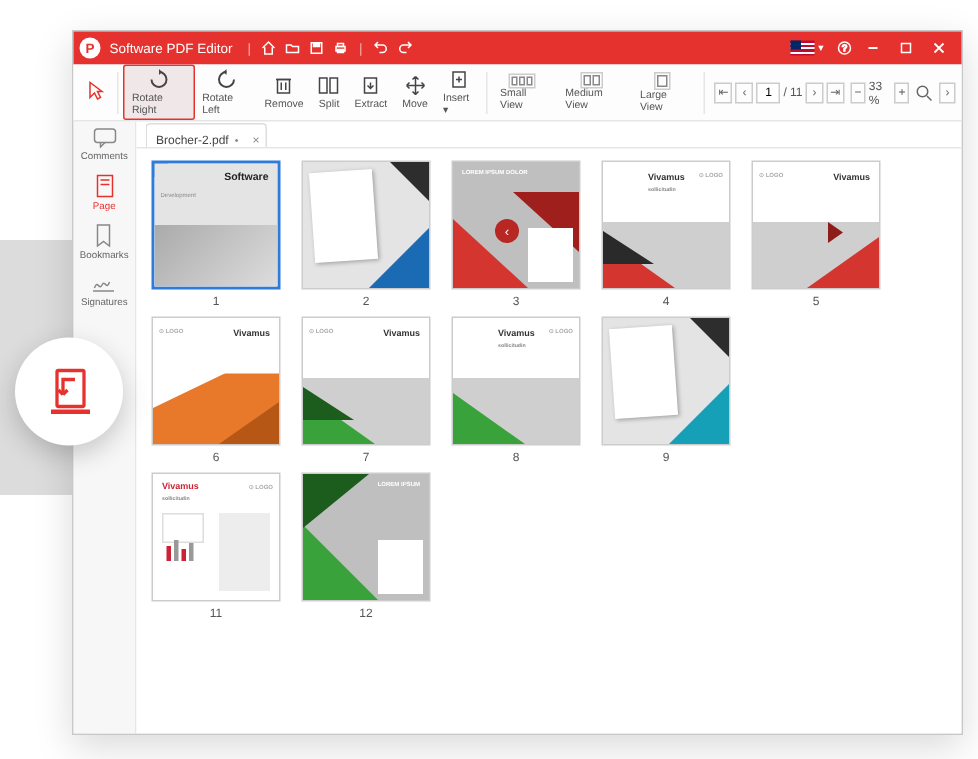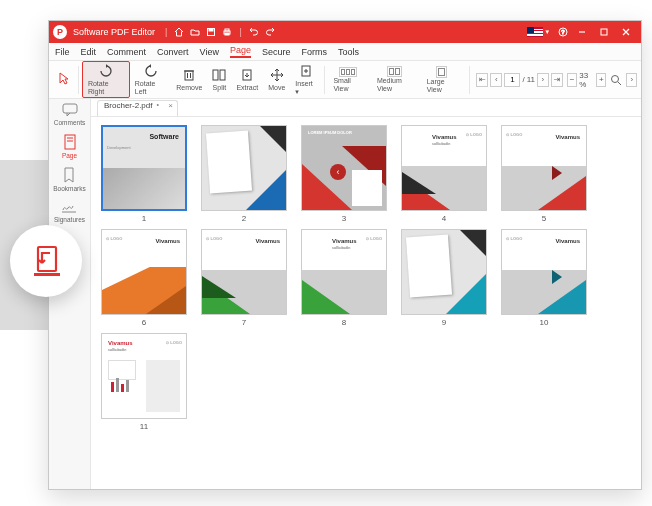--- a/index.html
+++ b/index.html
@@ -30,21 +30,21 @@
 .ribbon .pagectrl .nav{width:12px;height:14px;border:1px solid #ccc;display:flex;align-items:center;justify-content:center;cursor:pointer;font-size:8px;color:#666}
 .ribbon .pagectrl input{width:16px;height:14px;border:1px solid #ccc;text-align:center;font-size:8px}
 .ribbon .zoom{display:flex;align-items:center;gap:2px;font-size:8px}
 .ribbon .zoom .zb{width:12px;height:14px;border:1px solid #ccc;display:flex;align-items:center;justify-content:center;cursor:pointer}
 .body{flex:1;display:flex;overflow:hidden}
 .sidebar{width:42px;background:#f7f7f7;border-right:1px solid #e6e6e6;display:flex;flex-direction:column;align-items:center;padding-top:4px;gap:8px}
 .sidebar .sitem{display:flex;flex-direction:column;align-items:center;font-size:6.5px;color:#666;cursor:pointer;gap:2px}
 .sidebar .sitem.active{color:#e6322e}
 .main{flex:1;display:flex;flex-direction:column;background:#fff}
 .tabbar{height:18px;border-bottom:1px solid #e6e6e6;display:flex;align-items:flex-end;padding-left:6px}
-.tab{height:16px;border:1px solid #ddd;border-bottom:none;background:#fff;font-size:8px;padding:0 18px 0 6px;display:flex;align-items:flex-start;position:relative;color:#444;border-radius:3px 3px 0 0}
+.tab{height:16px;border:1px solid #ddd;border-bottom:none;background:#fff;font-size:8px;padding:0 18px 0 6px;display:flex;align-items:flex-end;position:relative;color:#444;border-radius:3px 3px 0 0}
 .tab .close{position:absolute;right:4px;font-size:8px;color:#888;cursor:pointer}
 .grid{flex:1;overflow:auto;padding:8px 10px}
 .row{display:flex;gap:14px;margin-bottom:6px}
 .thumb{display:flex;flex-direction:column;align-items:center;gap:3px}
 .thumb .page{width:86px;height:86px;border:1px solid #ccc;background:#fff;position:relative;overflow:hidden;cursor:pointer}
 .thumb.sel .page{border:2px solid #2f7bd9}
 .thumb .num{font-size:8px;color:#555}
 .thumb .chk{position:absolute;top:-1px;left:-1px;width:10px;height:10px;background:#2f7bd9;color:#fff;font-size:7px;display:none;align-items:center;justify-content:center}
 .thumb.sel .chk{display:flex}
 .floater{position:absolute;left:10px;top:225px;width:72px;height:72px;background:#fff;border-radius:50%;box-shadow:0 6px 18px rgba(0,0,0,.2);display:flex;align-items:center;justify-content:center}
@@ -116,31 +116,20 @@
           <rect x="2" y="2" width="6" height="6" fill="none" stroke="#fff"></rect>
         </svg>
       </div>
     <div class="wbtn">
         <svg width="10" height="10">
           <path d="M2 2 8 8 M8 2 2 8" stroke="#fff" stroke-width="1.2"></path>
         </svg>
       </div>
   </div>
 
-  <div class="menubar">
-    <span>File</span>
-    <span>Edit</span>
-    <span>Comment</span>
-    <span>Convert</span>
-    <span>View</span>
-    <span class="active">Page</span>
-    <span>Secure</span>
-    <span>Forms</span>
-    <span>Tools</span>
-  </div>
 
   <div class="ribbon">
     <div class="rbtn">
         <svg width="12" height="14" viewBox="0 0 12 14">
           <path d="M2 1 2 11 5 8 7 12 9 11 7 7 10 7z" fill="none" stroke="#e6322e" stroke-width="1"></path>
         </svg>
       </div>
     <div class="vsep"></div>
     <div class="rbtn sel">
         <svg width="14" height="14" viewBox="0 0 14 14">
@@ -383,50 +372,49 @@
           <div class="thumb">
               <div class="page">
             <div class="p-bg"></div>
             <div style="position:absolute;left:6px;top:6px;width:42px;height:60px;background:#fff;box-shadow:1px 1px 3px rgba(0,0,0,.3);transform:rotate(-4deg)"></div>
             <div style="position:absolute;right:0;bottom:0;border-left:40px solid transparent;border-bottom:40px solid #16a0b8"></div>
             <div style="position:absolute;right:0;top:0;border-left:26px solid transparent;border-top:26px solid #2d2d2d"></div>
           </div>
               <span class="num">9</span>
             </div>
 
-          <div class="thumb">
-              <div class="page">
-            <div style="position:absolute;inset:0;background:#fff"></div>
-            <div class="p-txt" style="left:4px;top:6px;color:#aaa;font-size:4px">⊙ LOGO</div>
-            <div class="p-txt" style="right:6px;top:8px;color:#333;font-size:6px">Vivamus</div>
-            <div style="position:absolute;left:0;bottom:0;width:100%;height:52%;background:#cfcfcf"></div>
-            <div style="position:absolute;right:0;bottom:0;border-left:48px solid transparent;border-bottom:34px solid #1898b0"></div>
-            <div style="position:absolute;right:24px;bottom:30px;width:0;height:0;border-left:10px solid #0d6273;border-top:7px solid transparent;border-bottom:7px solid transparent"></div>
-          </div>
-              <span class="num">10</span>
-            </div>
         </div>
 
         <div class="row">
           <div class="thumb">
               <div class="page">
             <div style="position:absolute;inset:0;background:#fff"></div>
             <div class="p-txt" style="left:6px;top:6px;color:#c23;font-size:6px">Vivamus</div>
             <div class="p-txt" style="right:4px;top:6px;color:#aaa;font-size:4px">⊙ LOGO</div>
             <div class="p-txt" style="left:6px;top:14px;color:#888;font-size:3.5px">sollicitudin</div>
             <div style="position:absolute;left:6px;top:26px;width:28px;height:20px;border:1px solid #ddd"></div>
             <div style="position:absolute;left:9px;bottom:26px;width:3px;height:10px;background:#c23"></div>
             <div style="position:absolute;left:14px;bottom:26px;width:3px;height:14px;background:#999"></div>
             <div style="position:absolute;left:19px;bottom:26px;width:3px;height:8px;background:#c23"></div>
             <div style="position:absolute;left:24px;bottom:26px;width:3px;height:12px;background:#999"></div>
             <div style="position:absolute;right:6px;top:26px;width:34px;height:52px;background:#ededed"></div>
           </div>
               <span class="num">11</span>
             </div>
 
+          <div class="thumb">
+              <div class="page">
+            <div style="position:absolute;inset:0;background:#bfbfbf"></div>
+            <div class="p-txt" style="right:6px;top:4px;color:#fff;font-size:4px">LOREM IPSUM</div>
+            <div style="position:absolute;left:0;bottom:0;border-right:50px solid transparent;border-bottom:50px solid #3aa23a"></div>
+            <div style="position:absolute;left:0;top:0;border-right:44px solid transparent;border-top:36px solid #1c5c1c"></div>
+            <div style="position:absolute;right:4px;bottom:4px;width:30px;height:36px;background:#fff"></div>
+          </div>
+              <span class="num">12</span>
+            </div>
         </div>
       </div>
     </div>
   </div>
 </div>
 
 <div class="floater">
   <svg width="40" height="40" viewBox="0 0 40 40">
     <rect x="12" y="6" width="18" height="24" rx="1" fill="none" stroke="#e6322e" stroke-width="2.2"></rect>
     <path d="M24 12 L16 12 L16 22" fill="none" stroke="#e6322e" stroke-width="2.2"></path>

